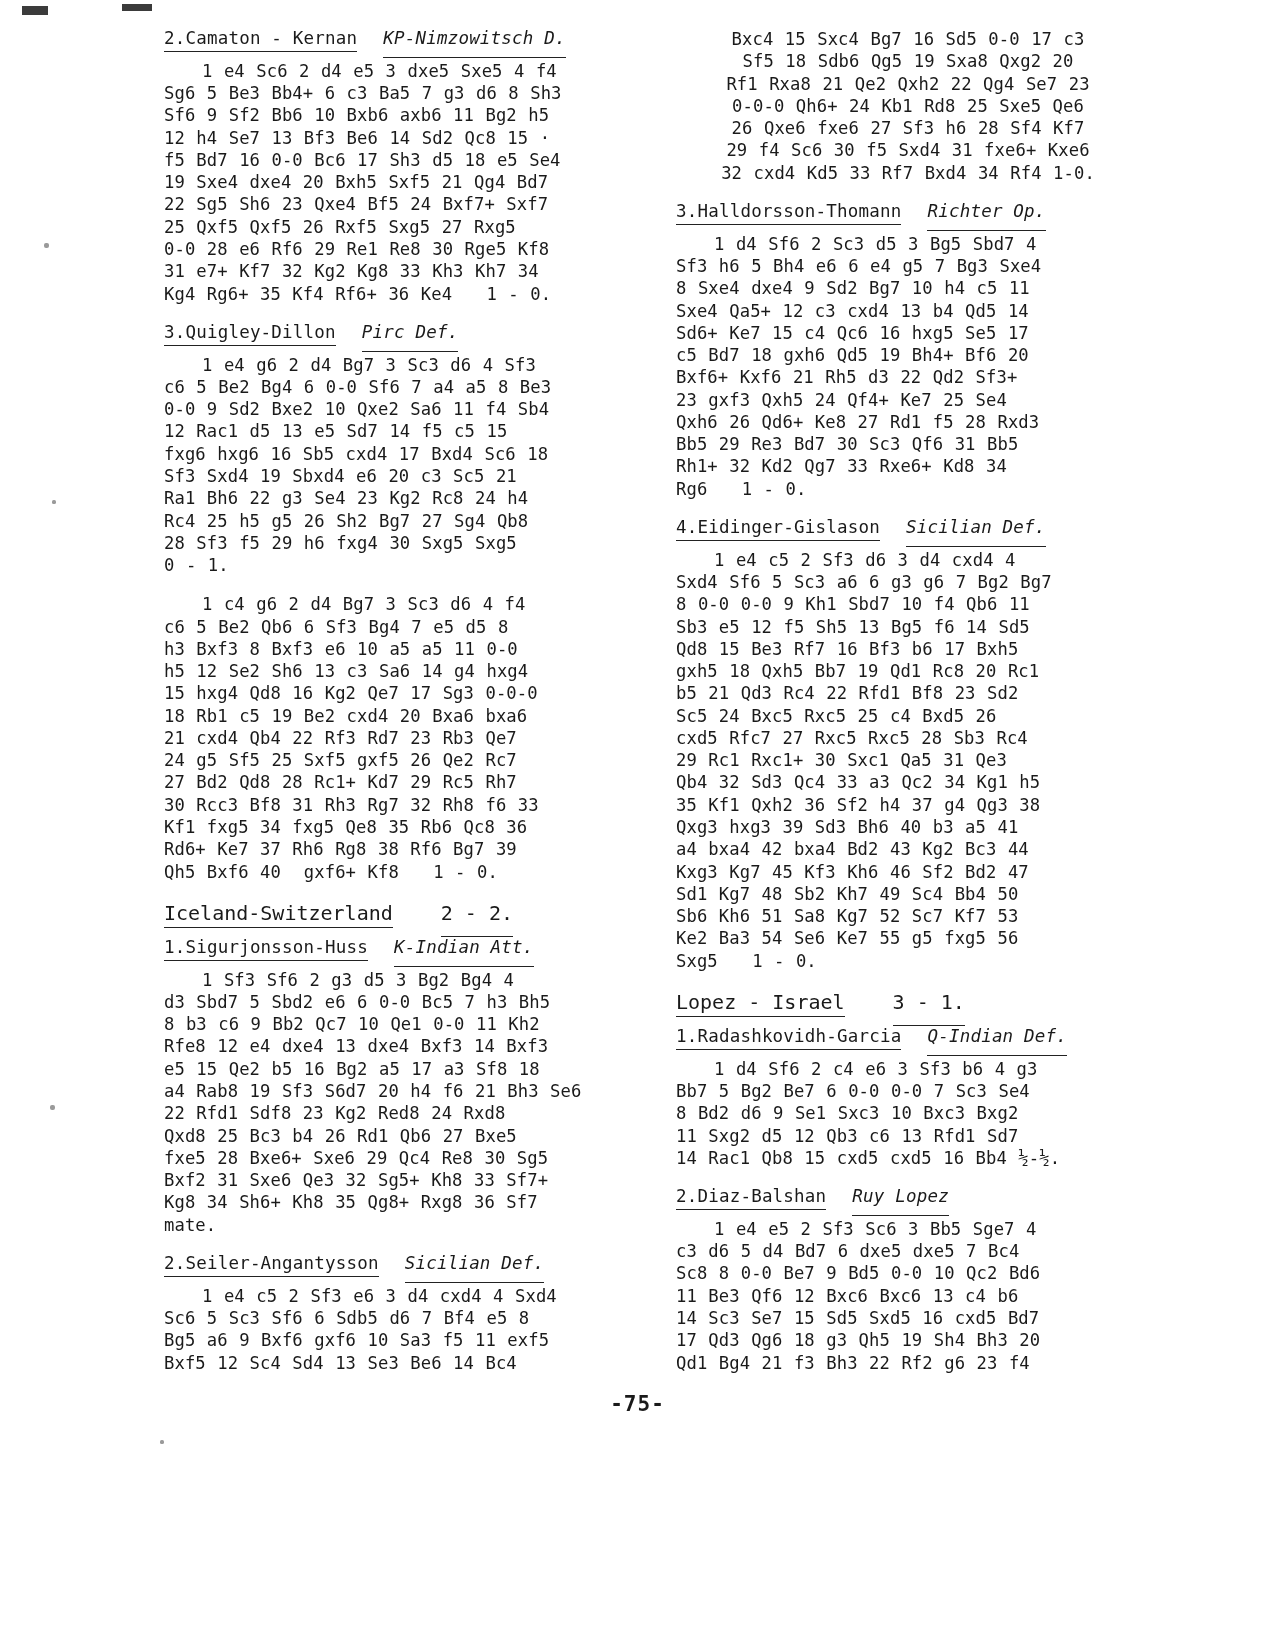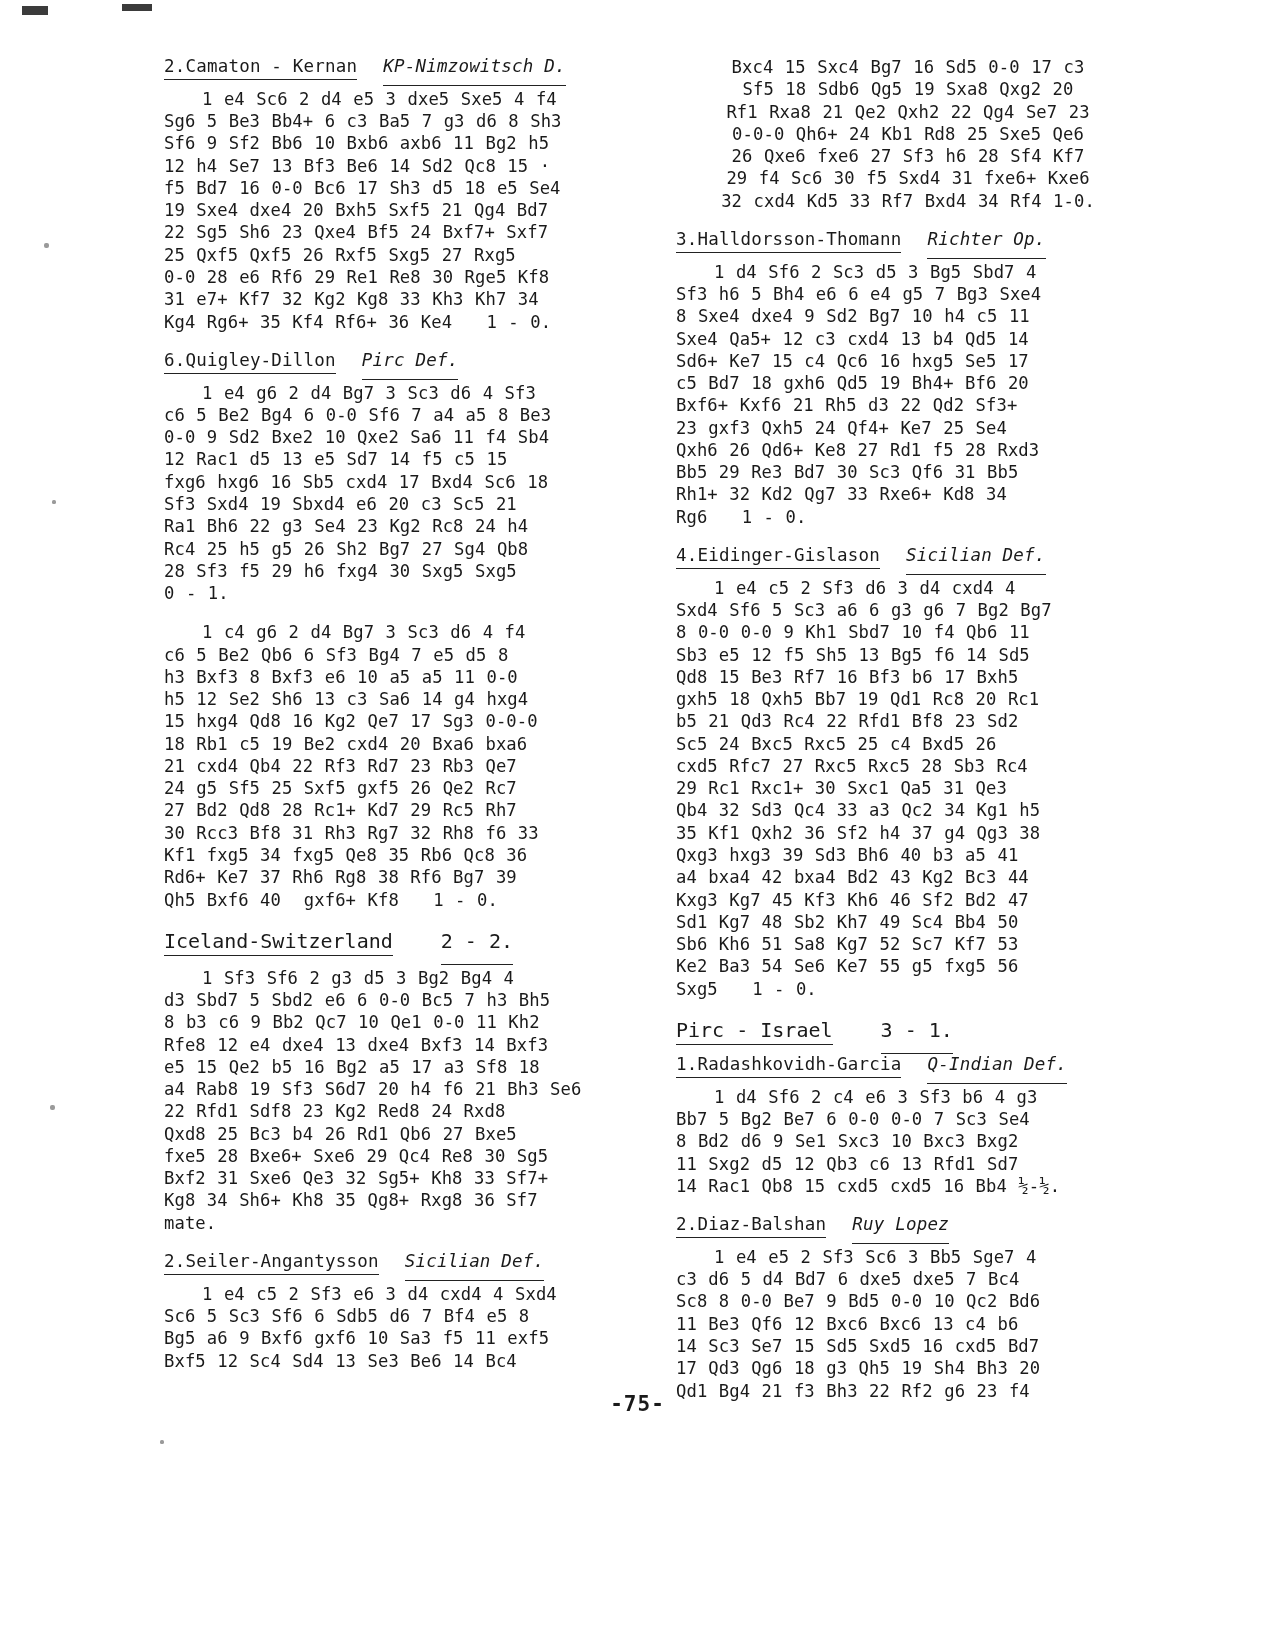--- a/index.html
+++ b/index.html
@@ -31,21 +31,20 @@
     position: absolute;
     background: #3b3b3b;
   }
   .columns {
     position: absolute;
     left: 160px;
     top: 28px;
     width: 980px;
     display: flex;
     gap: 48px;
-    margin-top: 28px;
   }
   .col {
     width: 466px;
   }
   .game {
     margin-bottom: 17px;
   }
   .game-head {
     font-size: 17.5px;
     letter-spacing: 0.2px;
@@ -141,21 +140,21 @@
 19 Sxe4 dxe4 20 Bxh5 Sxf5 21 Qg4 Bd7
 22 Sg5 Sh6 23 Qxe4 Bf5 24 Bxf7+ Sxf7
 25 Qxf5 Qxf5 26 Rxf5 Sxg5 27 Rxg5
 0-0 28 e6 Rf6 29 Re1 Re8 30 Rge5 Kf8
 31 e7+ Kf7 32 Kg2 Kg8 33 Kh3 Kh7 34
 Kg4 Rg6+ 35 Kf4 Rf6+ 36 Ke4   1 - 0.</span></div>
       </div>
 
       <div class="game">
         <div class="game-head">
-          <span class="title">6.Quigley-Dillon</span>
+          <span class="title">3.Quigley-Dillon</span>
           <span class="opening">Pirc Def.</span>
         </div>
         <div class="moves"><span class="indent"></span><span>1 e4 g6 2 d4 Bg7 3 Sc3 d6 4 Sf3
 c6 5 Be2 Bg4 6 0-0 Sf6 7 a4 a5 8 Be3
 0-0 9 Sd2 Bxe2 10 Qxe2 Sa6 11 f4 Sb4
 12 Rac1 d5 13 e5 Sd7 14 f5 c5 15
 fxg6 hxg6 16 Sb5 cxd4 17 Bxd4 Sc6 18
 Sf3 Sxd4 19 Sbxd4 e6 20 c3 Sc5 21
 Ra1 Bh6 22 g3 Se4 23 Kg2 Rc8 24 h4
 Rc4 25 h5 g5 26 Sh2 Bg7 27 Sg4 Qb8
@@ -178,20 +177,24 @@
 Rd6+ Ke7 37 Rh6 Rg8 38 Rf6 Bg7 39
 Qh5 Bxf6 40  gxf6+ Kf8   1 - 0.</span></div>
       </div>
 
       <div class="matchblock">
         <div class="match-head">
           <span class="mtitle">Iceland-Switzerland</span>
           <span class="mscore">2 - 2.</span>
         </div>
         <div class="game" style="margin-bottom:0;">
+          <div class="game-head">
+            <span class="title">1.Sigurjonsson-Huss</span>
+            <span class="opening">K-Indian Att.</span>
+          </div>
           <div class="moves"><span class="indent"></span><span>1 Sf3 Sf6 2 g3 d5 3 Bg2 Bg4 4
 d3 Sbd7 5 Sbd2 e6 6 0-0 Bc5 7 h3 Bh5
 8 b3 c6 9 Bb2 Qc7 10 Qe1 0-0 11 Kh2
 Rfe8 12 e4 dxe4 13 dxe4 Bxf3 14 Bxf3
 e5 15 Qe2 b5 16 Bg2 a5 17 a3 Sf8 18
 a4 Rab8 19 Sf3 S6d7 20 h4 f6 21 Bh3 Se6
 22 Rfd1 Sdf8 23 Kg2 Red8 24 Rxd8
 Qxd8 25 Bc3 b4 26 Rd1 Qb6 27 Bxe5
 fxe5 28 Bxe6+ Sxe6 29 Qc4 Re8 30 Sg5
 Bxf2 31 Sxe6 Qe3 32 Sg5+ Kh8 33 Sf7+
@@ -265,21 +268,21 @@
 a4 bxa4 42 bxa4 Bd2 43 Kg2 Bc3 44
 Kxg3 Kg7 45 Kf3 Kh6 46 Sf2 Bd2 47
 Sd1 Kg7 48 Sb2 Kh7 49 Sc4 Bb4 50
 Sb6 Kh6 51 Sa8 Kg7 52 Sc7 Kf7 53
 Ke2 Ba3 54 Se6 Ke7 55 g5 fxg5 56
 Sxg5   1 - 0.</span></div>
       </div>
 
       <div class="matchblock">
         <div class="match-head">
-          <span class="mtitle">Pirc - Israel</span>
+          <span class="mtitle">Lopez - Israel</span>
           <span class="mscore">3 - 1.</span>
         </div>
         <div class="game" style="margin-bottom:0;">
           <div class="game-head">
             <span class="title">1.Radashkovidh-Garcia</span>
             <span class="opening">Q-Indian Def.</span>
           </div>
           <div class="moves"><span class="indent"></span><span>1 d4 Sf6 2 c4 e6 3 Sf3 b6 4 g3
 Bb7 5 Bg2 Be7 6 0-0 0-0 7 Sc3 Se4
 8 Bd2 d6 9 Se1 Sxc3 10 Bxc3 Bxg2

